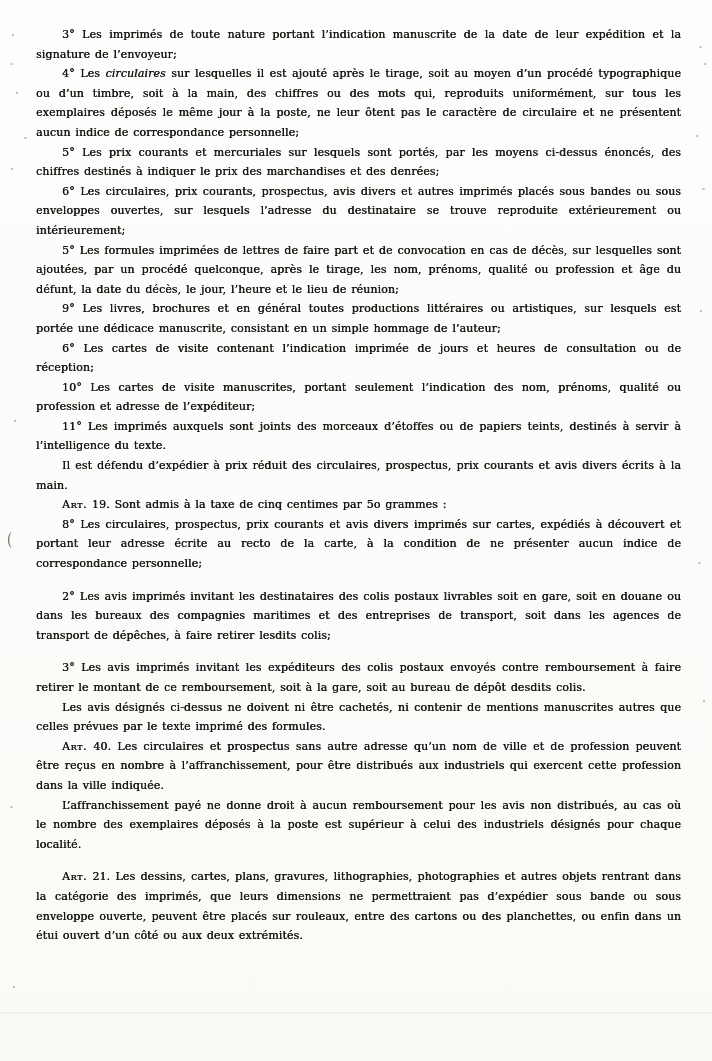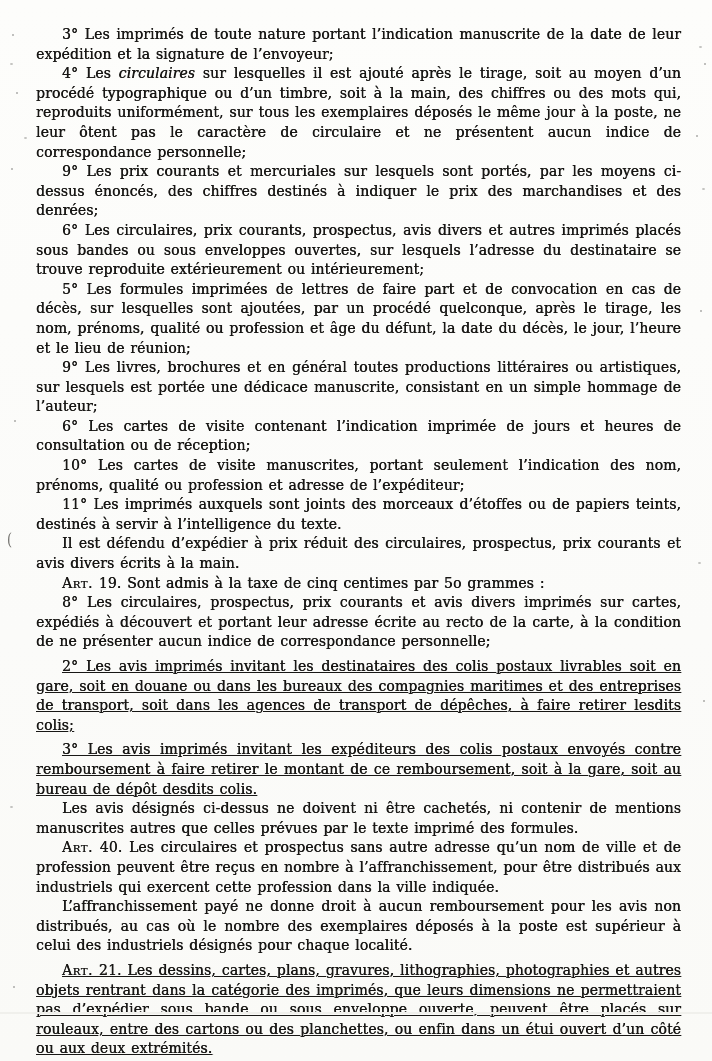--- a/index.html
+++ b/index.html
@@ -14,29 +14,29 @@
   .page-surface{
     position:absolute; inset:0;
     background:linear-gradient(180deg,#fdfdfb 0%, #fbfbf9 60%, #fafaf7 100%);
   }
   .text-block{
     position:absolute;
     left:36px; top:25px; width:645px;
   }
   p.line{
     margin:0;
-    font-size:14px;
+    font-size:11px;
     line-height:19.6px;
     text-align:justify;
     text-indent:26px;
     word-spacing:1.2px;
     letter-spacing:0.1px;
     text-shadow:0.35px 0 0 currentColor;
   }
-  p.gap-sm{ margin-top:5px;text-decoration:underline; }
+  p.gap-sm{ margin-top:13px; }
   p.gap-md{ }
   .sc{ font-variant:small-caps; letter-spacing:0.6px; }
   .it{ font-style:italic; }
   .speck{
     position:absolute; background:#6a6a66; border-radius:50%;
     opacity:0.55;
   }
   .speck.s1{ width:2px; height:2px; }
   .speck.s2{ width:3px; height:2px; opacity:0.4; }
   .paren-mark{
@@ -53,21 +53,21 @@
 </head>
 <body>
 
 <div class="page-surface"></div>
 
 <div class="text-block">
   <p class="line">3° Les imprimés de toute nature portant l’indication manuscrite de la date de leur expédition et la signature de l’envoyeur;</p>
 
   <p class="line"><span>4° Les </span><span class="it">circulaires</span><span> sur lesquelles il est ajouté après le tirage, soit au moyen d’un procédé typographique ou d’un timbre, soit à la main, des chiffres ou des mots qui, reproduits uniformément, sur tous les exemplaires déposés le même jour à la poste, ne leur ôtent pas le caractère de circulaire et ne présentent aucun indice de correspondance personnelle;</span></p>
 
-  <p class="line">9° Les prix courants et mercuriales sur lesquels sont portés, par les moyens ci-dessus énoncés, des chiffres destinés à indiquer le prix des marchandises et des denrées;</p>
+  <p class="line">5° Les prix courants et mercuriales sur lesquels sont portés, par les moyens ci-dessus énoncés, des chiffres destinés à indiquer le prix des marchandises et des denrées;</p>
   <p class="line">6° Les circulaires, prix courants, prospectus, avis divers et autres imprimés placés sous bandes ou sous enveloppes ouvertes, sur lesquels l’adresse du destinataire se trouve reproduite extérieurement ou intérieurement;</p>
   <p class="line">5° Les formules imprimées de lettres de faire part et de convocation en cas de décès, sur lesquelles sont ajoutées, par un procédé quelconque, après le tirage, les nom, prénoms, qualité ou profession et âge du défunt, la date du décès, le jour, l’heure et le lieu de réunion;</p>
   <p class="line">9° Les livres, brochures et en général toutes productions littéraires ou artistiques, sur lesquels est portée une dédicace manuscrite, consistant en un simple hommage de l’auteur;</p>
   <p class="line">6° Les cartes de visite contenant l’indication imprimée de jours et heures de consultation ou de réception;</p>
   <p class="line">10° Les cartes de visite manuscrites, portant seulement l’indication des nom, prénoms, qualité ou profession et adresse de l’expéditeur;</p>
   <p class="line">11° Les imprimés auxquels sont joints des morceaux d’étoffes ou de papiers teints, destinés à servir à l’intelligence du texte.</p>
 
   <p class="line">Il est défendu d’expédier à prix réduit des circulaires, prospectus, prix courants et avis divers écrits à la main.</p>
 
   <p class="line gap-md"><span class="sc">Art.</span><span> 19. Sont admis à la taxe de cinq centimes par 5o grammes :</span></p>

